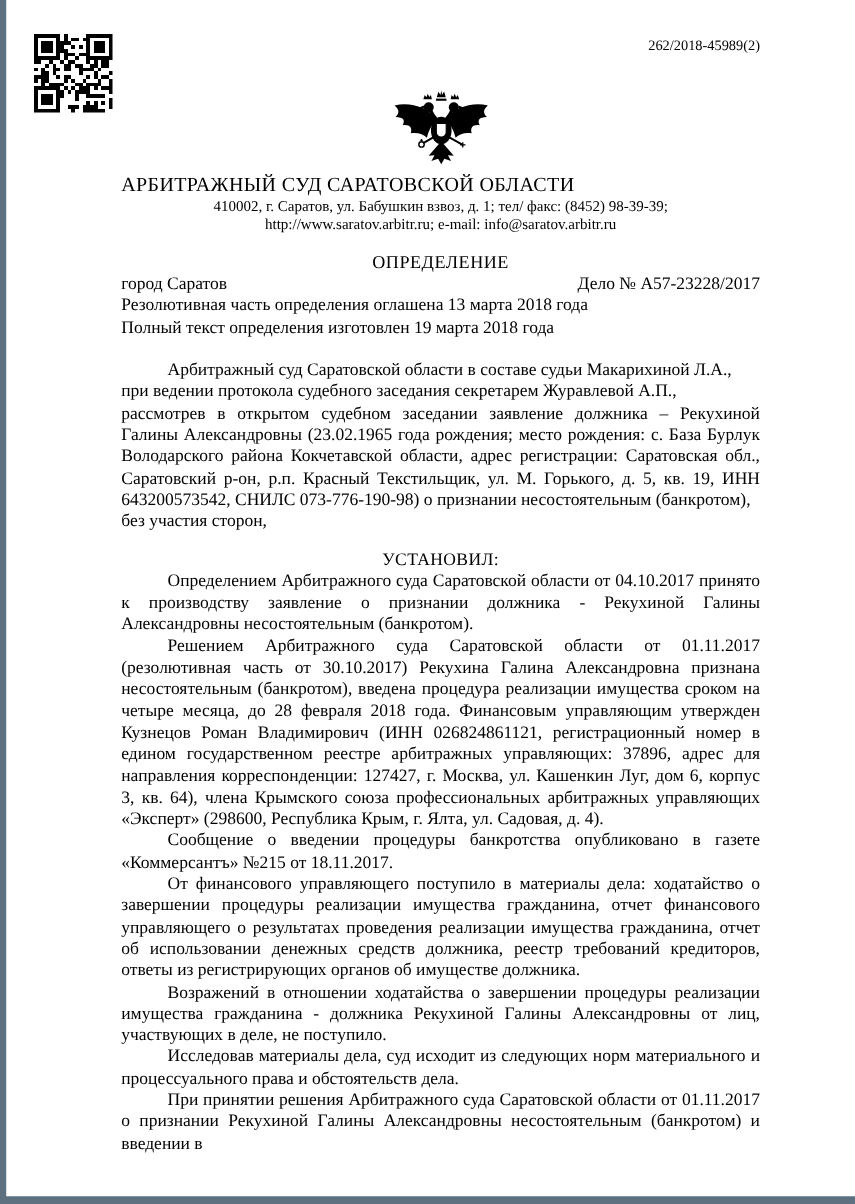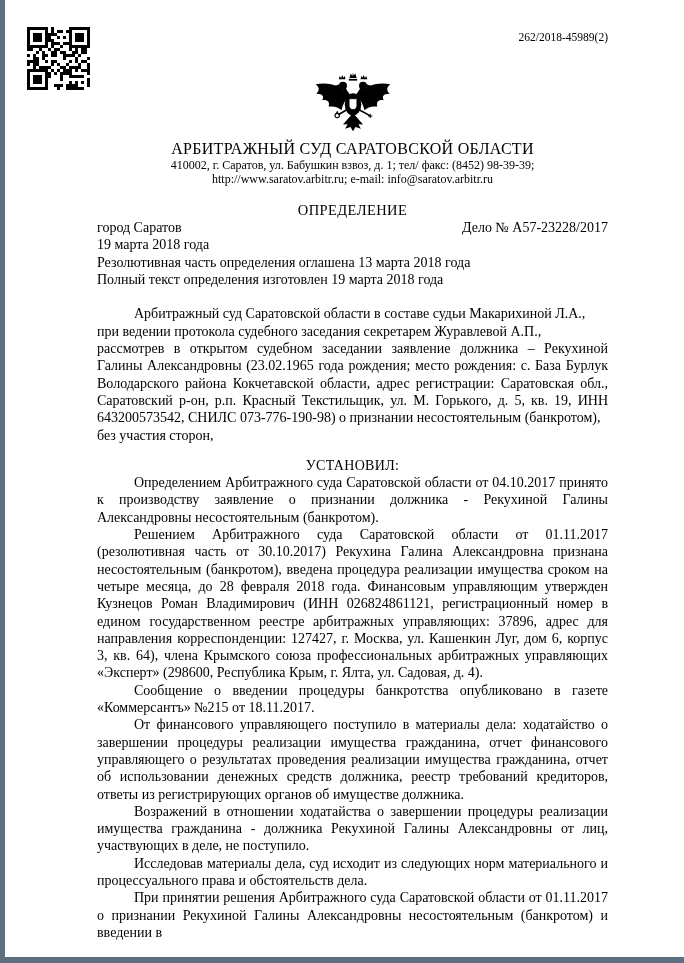--- a/index.html
+++ b/index.html
@@ -35,21 +35,20 @@
     text-align:right;
   }
   .emblem{
     display:block;
     margin:26px auto 0;
   }
   .court-name{
     margin-top:4px;
     font-size:16px;
     line-height:18px;
-    text-align:center;
     letter-spacing:0.3px;
     white-space:nowrap;
   }
   .court-address,.court-contacts{
     font-size:12px;
     line-height:14px;
     text-align:center;
     white-space:nowrap;
   }
   .doc-type{
@@ -371,21 +370,20 @@
       <div class="court-name">АРБИТРАЖНЫЙ СУД САРАТОВСКОЙ ОБЛАСТИ</div>
       <div class="court-address">410002, г. Саратов, ул. Бабушкин взвоз, д. 1; тел/ факс: (8452) 98-39-39;</div>
       <div class="court-contacts">http://www.saratov.arbitr.ru; e-mail: info@saratov.arbitr.ru</div>
 
       <div class="doc-type">ОПРЕДЕЛЕНИЕ</div>
 
       <div class="meta-row">
         <span>город Саратов</span>
         <span>Дело № А57-23228/2017</span>
       </div>
-      <div class="meta-line">19 марта 2018 года</div>
       <div class="meta-line">Резолютивная часть определения оглашена 13 марта 2018 года</div>
       <div class="meta-line">Полный текст определения изготовлен 19 марта 2018 года</div>
 
       <div class="spacer"></div>
 
       <p class="body-p indent">Арбитражный суд Саратовской области в составе судьи Макарихиной Л.А.,</p>
       <p class="body-p">при ведении протокола судебного заседания секретарем Журавлевой А.П.,</p>
       <p class="body-p">рассмотрев в открытом судебном заседании заявление должника – Рекухиной Галины Александровны (23.02.1965 года рождения; место рождения: с. База Бурлук Володарского района Кокчетавской области, адрес регистрации: Саратовская обл., Саратовский р-он, р.п. Красный Текстильщик, ул. М. Горького, д. 5, кв. 19, ИНН 643200573542, СНИЛС 073-776-190-98) о признании несостоятельным (банкротом),</p>
       <p class="body-p">без участия сторон,</p>
 

